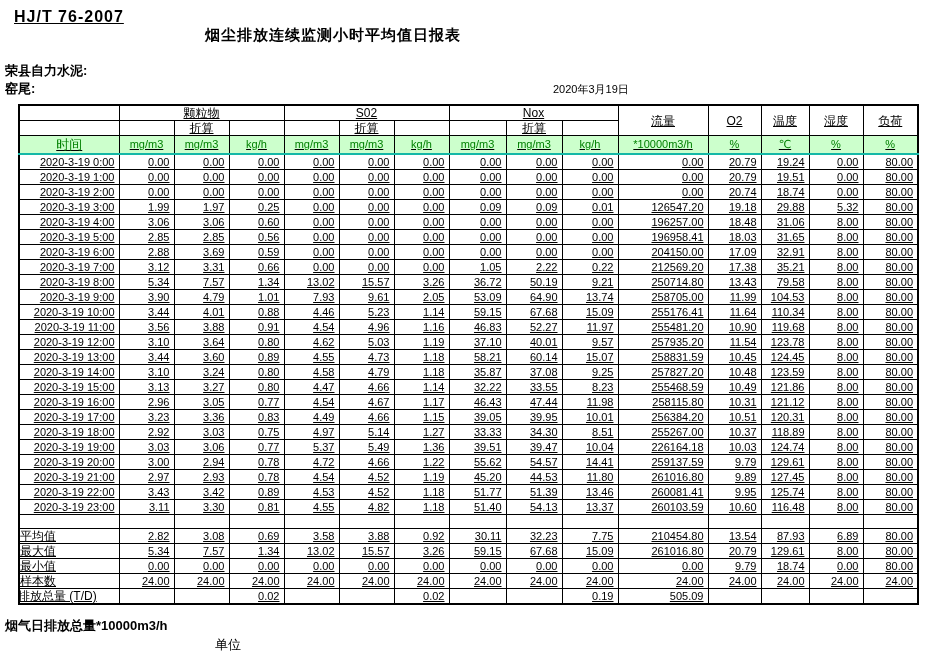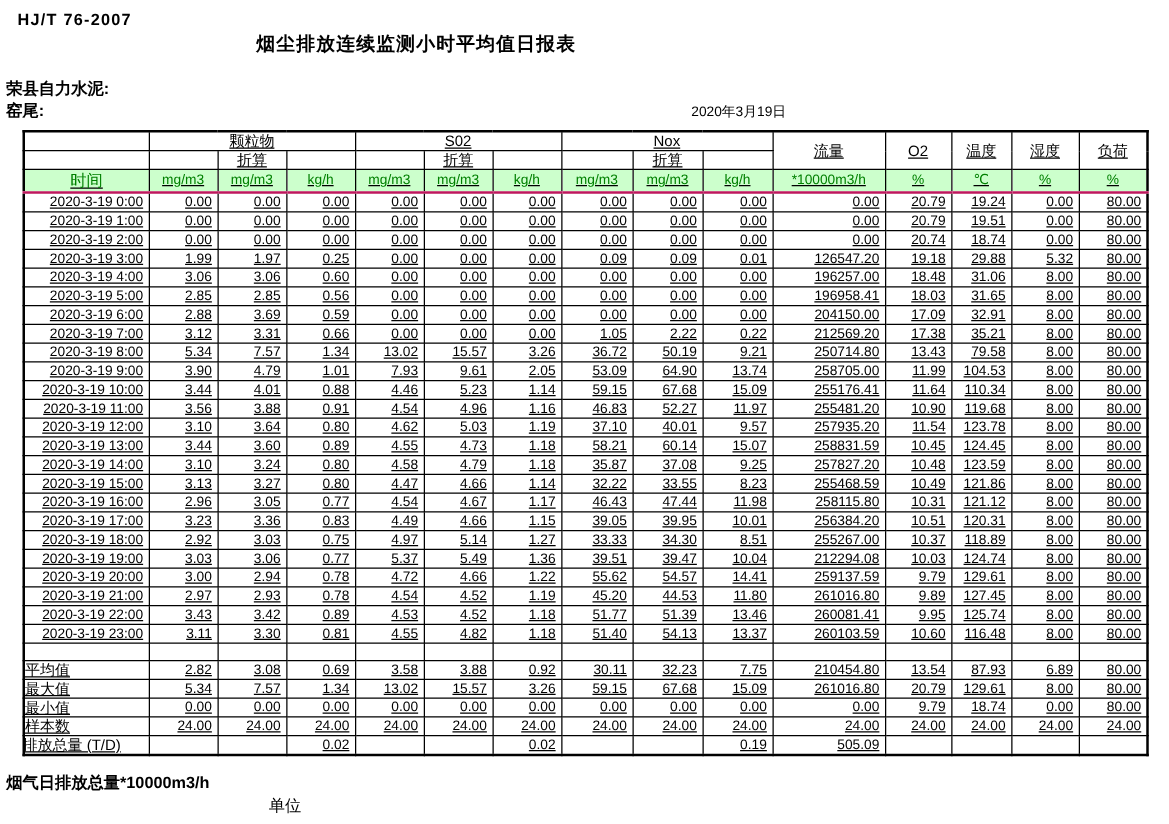--- a/index.html
+++ b/index.html
@@ -2,40 +2,40 @@
 <html><head>
 <meta charset="utf-8">
 <style>
   html,body{margin:0;padding:0;}
   body{
     width:935px;height:659px;background:#ffffff;position:relative;
     font-family:"Liberation Sans","DejaVu Sans",sans-serif;color:#000;
     overflow:hidden;
   }
   .abs{position:absolute;white-space:nowrap;}
-  .std-label{left:14px;top:8px;font-size:13px;font-weight:bold;letter-spacing:1px;}
+  .std-label{left:14px;top:8px;font-size:16px;font-weight:bold;letter-spacing:1px;text-decoration:underline;}
   .report-title{left:205px;top:26px;font-size:15px;font-weight:bold;letter-spacing:1px;}
   .company-name{left:5px;top:62px;font-size:13px;font-weight:bold;}
   .station-name{left:5px;top:80px;font-size:13px;font-weight:bold;}
   .report-date{left:553px;top:82px;font-size:11px;text-align:center;}
 
   table.report{
     position:absolute;left:18px;top:104px;
     border-collapse:collapse;table-layout:fixed;
     font-size:11px;border:2px solid #000;text-decoration:underline;
   }
   table.report th, table.report td{
     border:1px solid #000;padding:0 4px 0 0;height:14px;line-height:14px;
     overflow:hidden;font-weight:normal;
   }
   tr.hrow1 th, tr.hrow2 th{text-align:center;padding:0;font-size:12px;}
   tr.units-row th{
     background:var(--hdr-bg,#ccffcc);color:var(--hdr-tx,#008000);
     padding:0;height:17px;line-height:17px;font-size:11px;
-    border-bottom:2px solid #be185d;
+    border-bottom:2px solid #14b8a6;
   }
   tr.units-row th.time-h{font-size:13px;}
   td.num{text-align:right;}
   td.time{text-align:right;padding-right:4px;}
   tr.spacer td{height:13px;}
   td.sum-label{text-align:left;font-size:12px;}
   td.sum-label-left{text-align:left;padding:0;font-size:12px;border-left:none;}
   td.sum-label-left span{position:relative;left:-14px;white-space:nowrap;}
   .footnote1{left:5px;top:617px;font-size:13px;font-weight:bold;}
   .footnote2{left:5px;top:664px;font-size:13px;font-weight:bold;}
@@ -438,21 +438,21 @@
         <td class="time">2020-3-19 19:00</td>
         <td class="num">3.03</td>
         <td class="num">3.06</td>
         <td class="num">0.77</td>
         <td class="num">5.37</td>
         <td class="num">5.49</td>
         <td class="num">1.36</td>
         <td class="num">39.51</td>
         <td class="num">39.47</td>
         <td class="num">10.04</td>
-        <td class="num">212294.08</td>
+        <td class="num">226164.18</td>
         <td class="num">10.03</td>
         <td class="num">124.74</td>
         <td class="num">8.00</td>
         <td class="num">80.00</td>
       </tr>
       <tr>
         <td class="time">2020-3-19 20:00</td>
         <td class="num">3.00</td>
         <td class="num">2.94</td>
         <td class="num">0.78</td>

